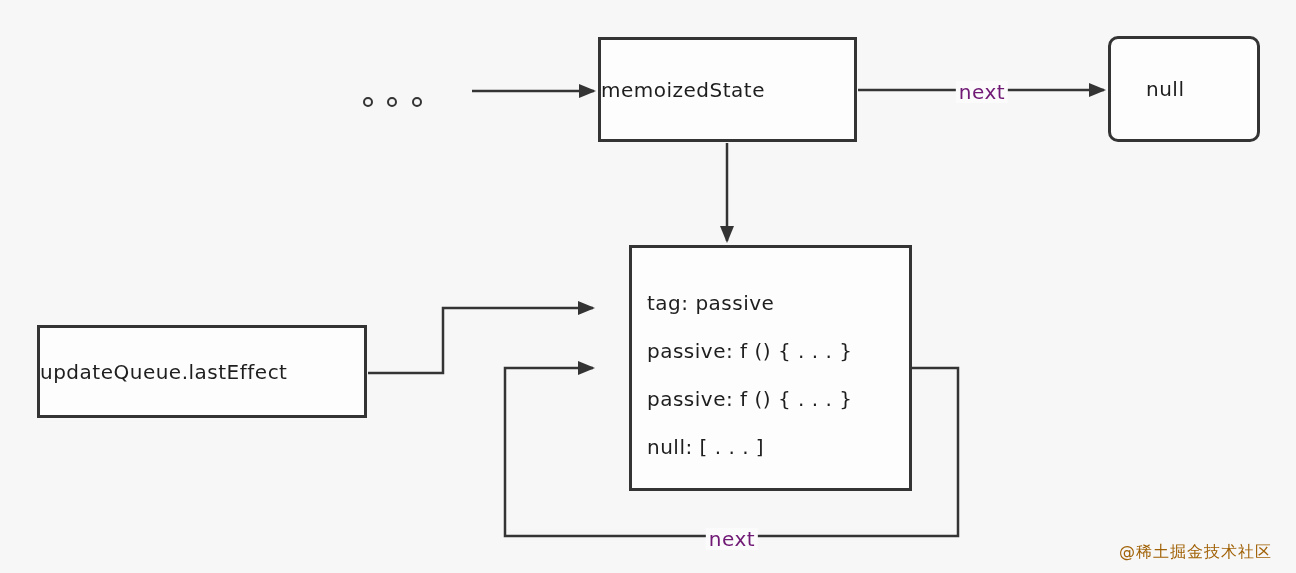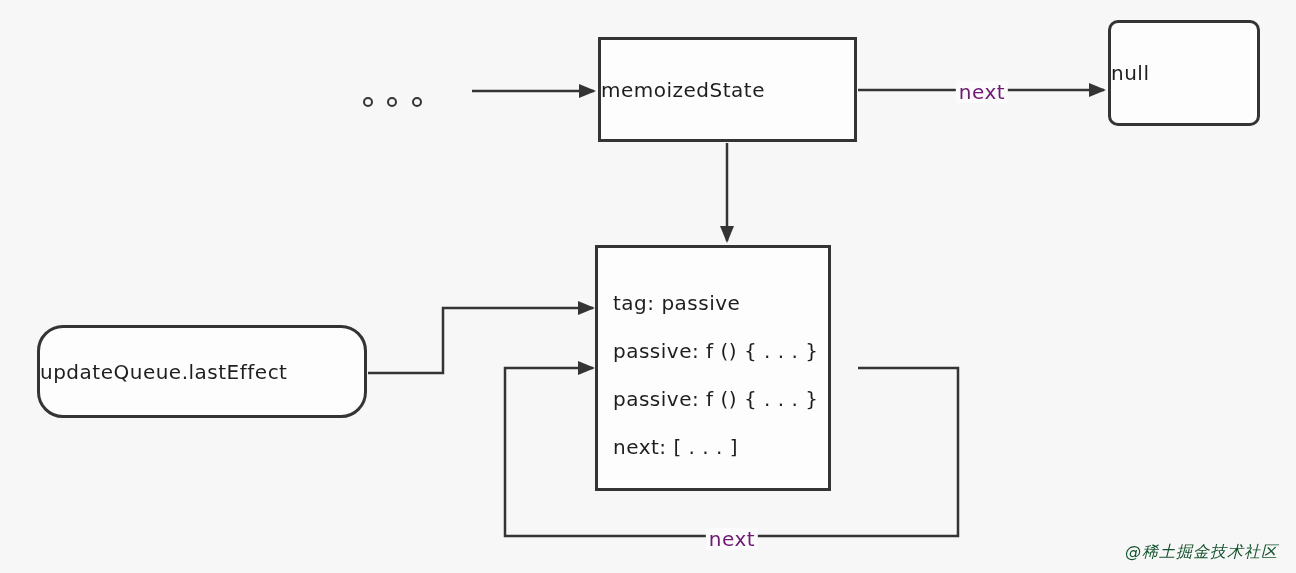--- a/index.html
+++ b/index.html
@@ -48,27 +48,26 @@
     color: #701a75;
     font-size: 20px;
     line-height: 22px;
     padding: 0 3px;
     letter-spacing: 0.5px;
     transform: translate(-50%, -50%);
     white-space: nowrap;
   }
   .watermark {
     position: absolute;
-    right: 18px;
+    right: 24px;
     bottom: 10px;
-    color: #14532d;
+    color: #a16207;
     font-size: 16px;
     letter-spacing: 1px;
     user-select: none;
-    font-style: italic;
   }
 </style>
 </head>
 <body>
 
 <div class="canvas">
 
   <svg class="wires" viewBox="0 0 1296 573">
     <defs>
       <marker id="arrowhead" markerUnits="userSpaceOnUse" markerWidth="18" markerHeight="16" refX="15" refY="7" orient="auto">
@@ -90,32 +89,32 @@
 
     <path d="M368,373 L443,373 L443,308 L593,308" fill="none" stroke="#343434" stroke-width="2.5" stroke-linejoin="miter" marker-end="url(#arrowhead)"></path>
 
     <path d="M858,368 L958,368 L958,536 L505,536 L505,368 L593,368" fill="none" stroke="#343434" stroke-width="2.5" stroke-linejoin="miter" marker-end="url(#arrowhead)"></path>
   </svg>
 
   <div class="node" style="left:598px; top:37px; width:259px; height:105px;">
     <span>memoizedState</span>
   </div>
 
-  <div class="node rounded" style="left:1108px; top:20px; width:152px; height:106px;">
+  <div class="node rounded" style="left:1108px; top:36px; width:152px; height:106px;padding-left:35px;">
     <span>null</span>
   </div>
 
-  <div class="node multiline" style="left:595px; top:245px; width:236px; height:246px;">
+  <div class="node multiline" style="left:629px; top:245px; width:283px; height:246px;">
     <div class="fieldline">tag: passive</div>
     <div class="fieldline">passive: f () { . . . }</div>
     <div class="fieldline">passive: f () { . . . }</div>
-    <div class="fieldline">next: [ . . . ]</div>
+    <div class="fieldline">null: [ . . . ]</div>
   </div>
 
-  <div class="node" style="left:37px; top:325px; width:330px; height:93px;border-radius:26px;">
+  <div class="node" style="left:37px; top:325px; width:330px; height:93px;">
     <span>updateQueue.lastEffect</span>
   </div>
 
   <div class="edge-label" style="left:982px; top:92px;">next</div>
 
   <div class="edge-label" style="left:732px; top:539px;">next</div>
 
   <div class="watermark">@稀土掘金技术社区</div>
 
 </div>

